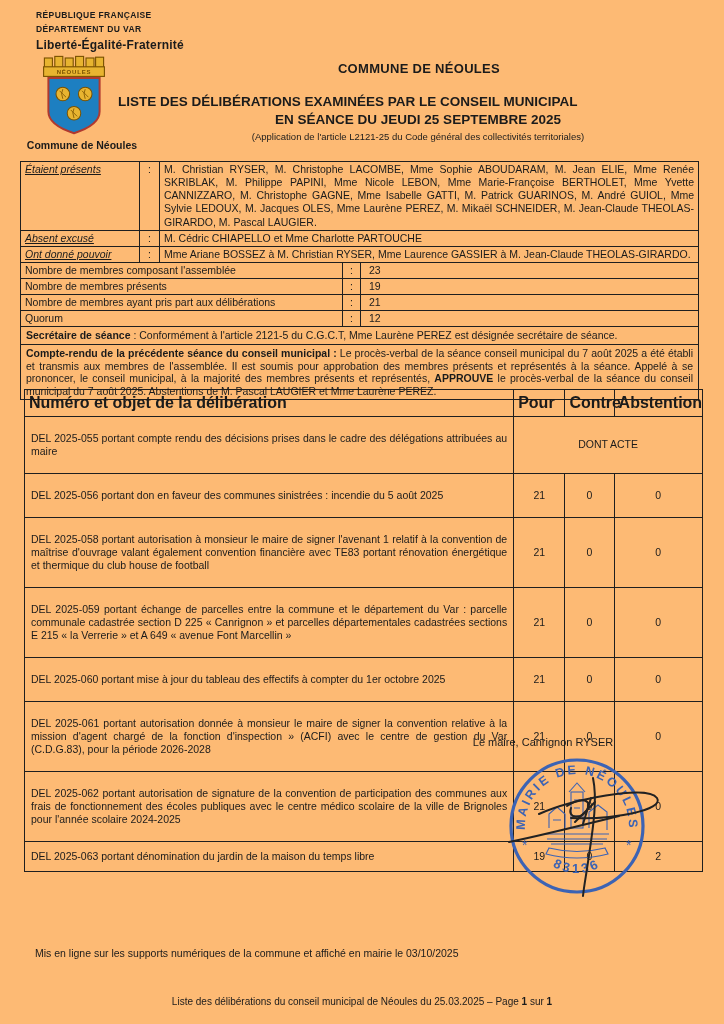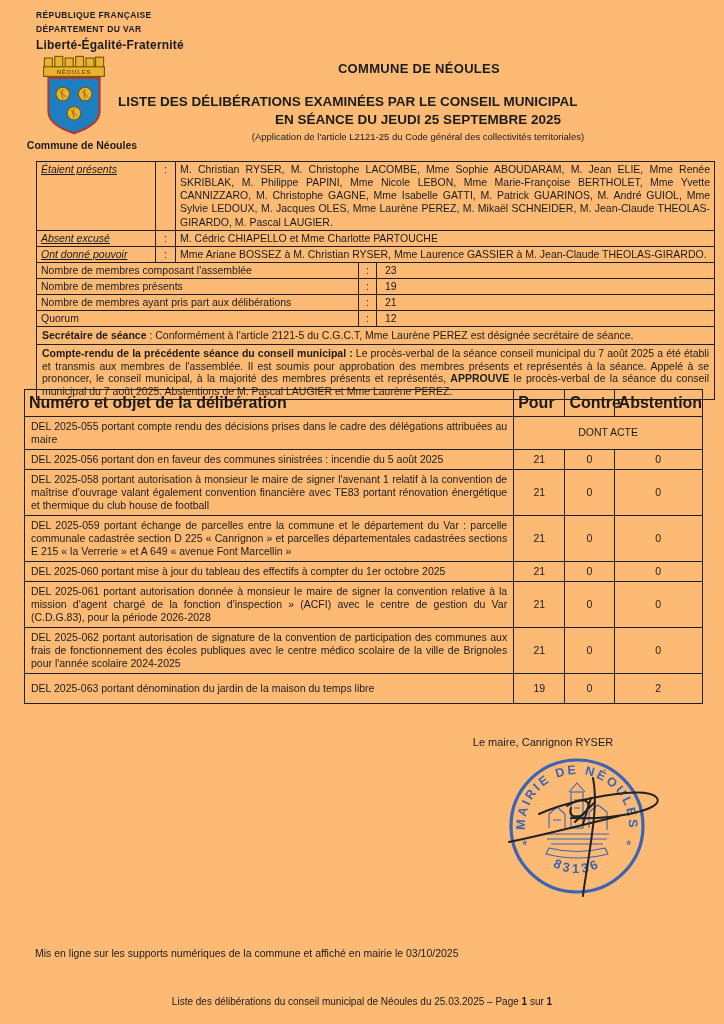--- a/index.html
+++ b/index.html
@@ -20,32 +20,32 @@
   .title-line1 { position:absolute; left:118px; top:94px; width:600px; text-align:left;
     font-weight:bold; font-size:13.5px; }
   .title-line2 { position:absolute; left:118px; top:112px; width:600px; text-align:center;
     font-weight:bold; font-size:13.5px; }
   .title-sub { position:absolute; left:118px; top:131px; width:600px; text-align:center;
     font-size:9.5px; }
   
   table { border-collapse:collapse; table-layout:fixed; width:679px; }
   td { border:1px solid #1f1f1f; font-size:10.5px; line-height:1.25; padding:1px 4px;
        vertical-align:top; }
-  .info-block { position:absolute; left:36px; top:161px; width:679px; }
+  .info-block { position:absolute; left:20px; top:161px; width:679px; }
   .stack { margin-top:-1px; }
   .cell-label { font-style:italic; text-decoration:underline; }
   .cell-colon { text-align:center; }
   .cell-value { text-align:justify; }
   .counts-label { font-style:normal; }
   .counts-value { padding-left:8px; }
   .fullcell { text-align:justify; line-height:1.2; padding:2px 5px; }
   .b { font-weight:bold; }
   
   .delib-block { position:absolute; left:24px; top:389px; width:679px; }
-  .delib-block td.obj { text-align:justify; line-height:1.24; padding:3px 6px;border-radius:8px; }
+  .delib-block td.obj { text-align:justify; line-height:1.24; padding:15px 6px;border-radius:8px; }
   .delib-block td.vote { text-align:center; vertical-align:middle; }
   .delib-block tr.hdr td { font-weight:bold; vertical-align:middle;
     font-size:16px; height:24px; }
   .delib-block td.span-cell { text-align:center; vertical-align:middle; }
   .delib-block tr.tall td { padding-top:8px; padding-bottom:8px; }
   
   .mayor-sign { position:absolute; left:423px; top:736px; width:240px; text-align:center;
     font-size:11px; }
   .stamp-wrap { position:absolute; left:495px; top:750px; }
   

